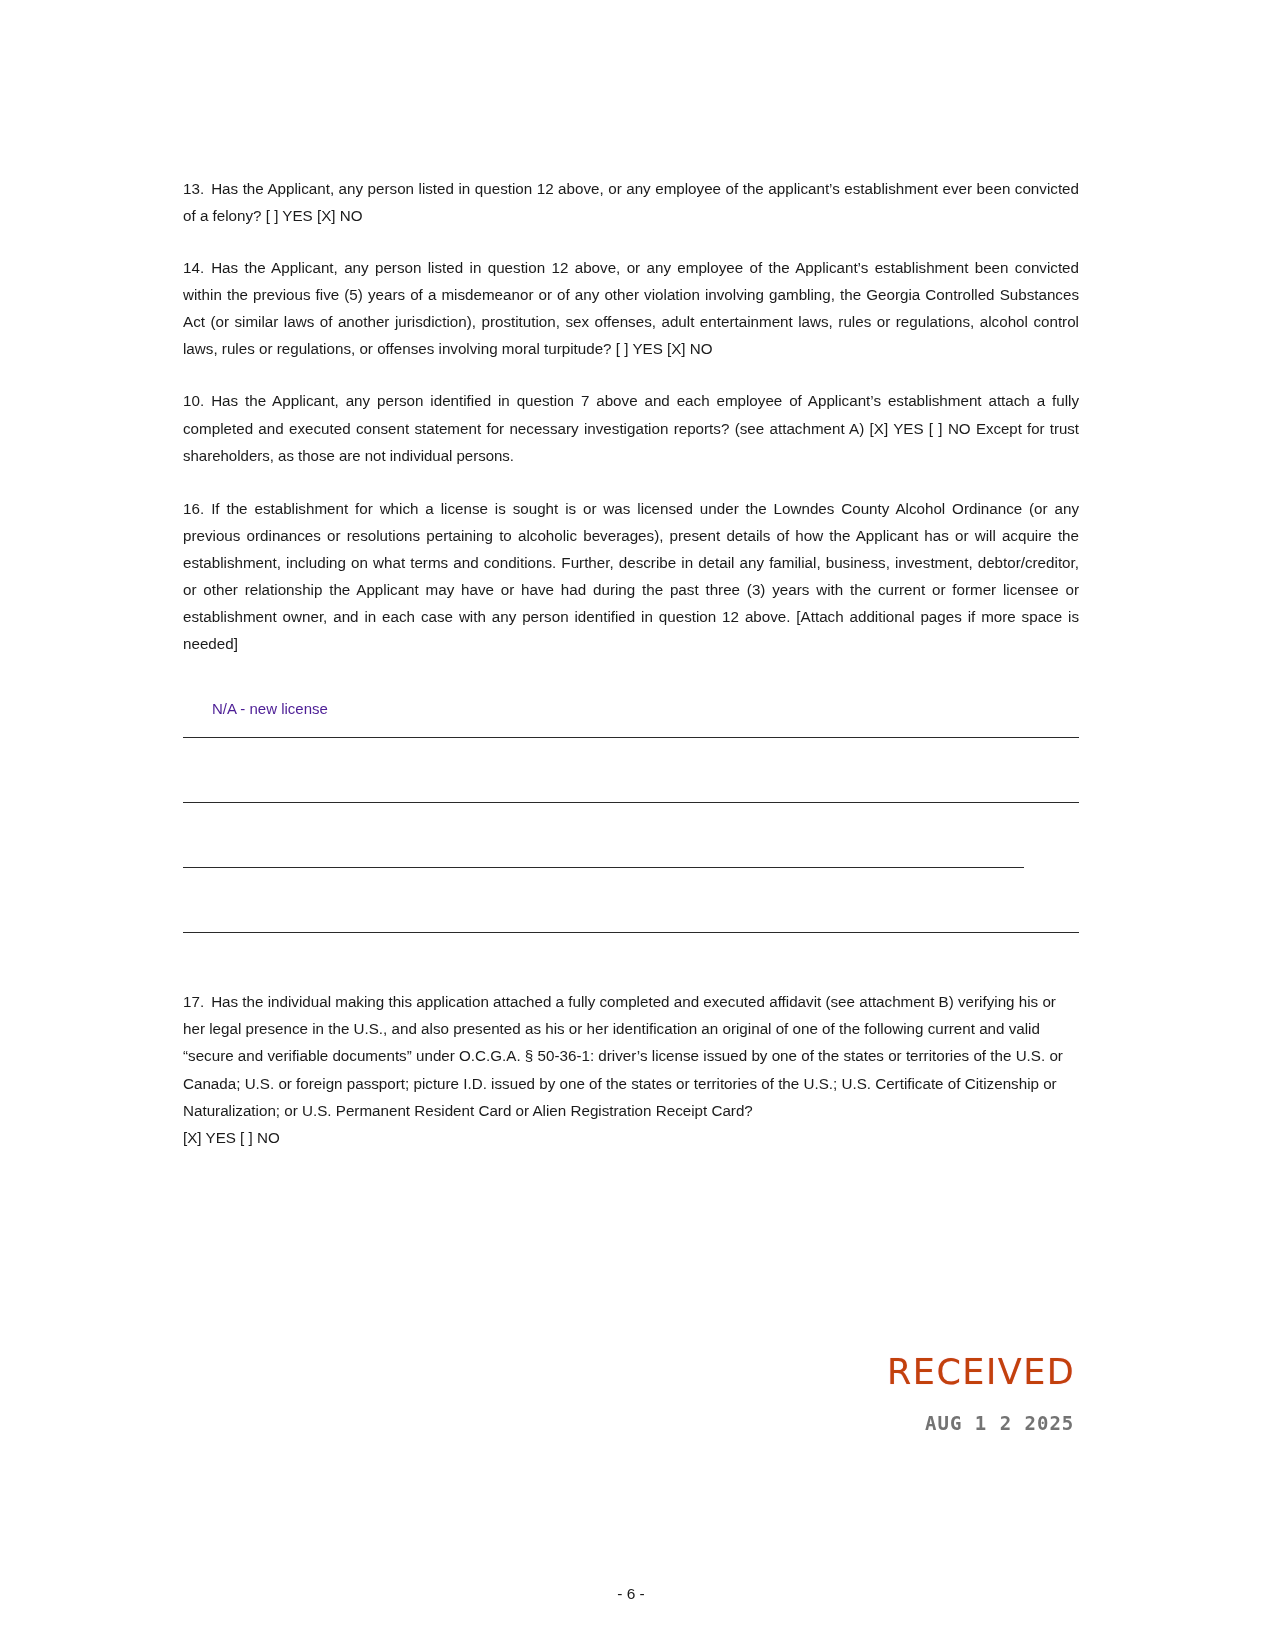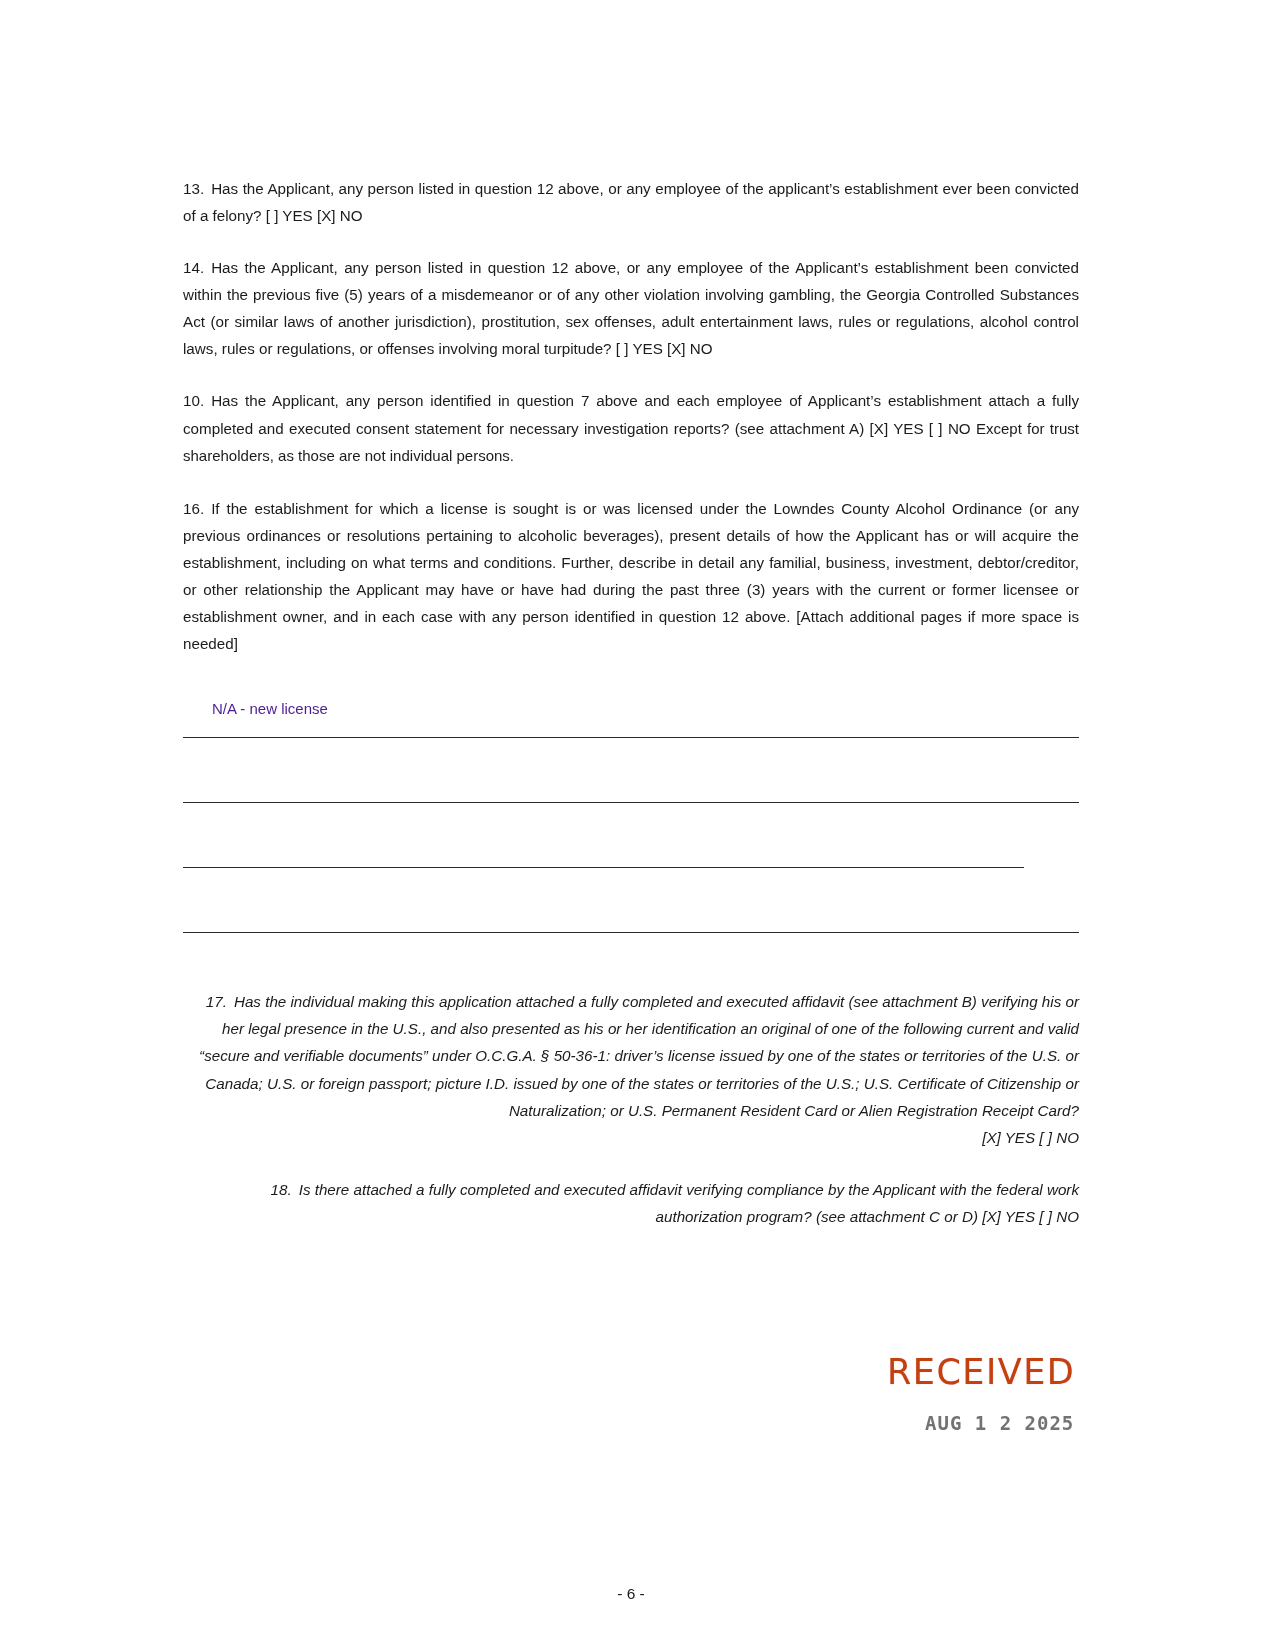--- a/index.html
+++ b/index.html
@@ -26,22 +26,21 @@
   }
   .q {
     margin-bottom: 25px;
     font-size: 15.2px;
     line-height: 1.78;
     text-align: justify;
     text-justify: inter-word;
     color: #1b1b1b;
   }
   .q.nojust {
-    text-align: right;
-    font-style: italic;
+    text-align: left;
   }
   .q .num {
     margin-right: 7px;
   }
   .inline-note {
     font-size: 15px;
   }
   .answer-line-block {
     margin-top: 34px;
   }
@@ -148,23 +147,20 @@
       </div>
     </div>
 
     <div class="spacer-med"></div>
 
     <p class="q nojust">
       <span class="num">17.</span><span>Has the individual making this application attached a fully completed and executed affidavit (see attachment B) verifying his or her legal presence in the U.S., and also presented as his or her identification an original of one of the following current and valid “secure and verifiable documents” under O.C.G.A. § 50-36-1: driver’s license issued by one of the states or territories of the U.S. or Canada; U.S. or foreign passport; picture I.D. issued by one of the states or territories of the U.S.; U.S. Certificate of Citizenship or Naturalization; or U.S. Permanent Resident Card or Alien Registration Receipt Card?</span><br>
       <span class="yesno">[X]  YES   [ ]  NO</span>
     </p>
 
-    <p class="q nojust">
-      <span class="num">18.</span><span>Is there attached a fully completed and executed affidavit verifying compliance by the Applicant with the federal work authorization program?  (see attachment C or D)  [X]  YES   [ ]  NO</span>
-    </p>
 
 
     <div class="pagenum">- 6 -</div>
   </div>
 
   <div class="stamp">
     <div class="stamp-word">RECEIVED</div>
     <div class="stamp-date">AUG 1 2 2025</div>
   </div>
 </div>

